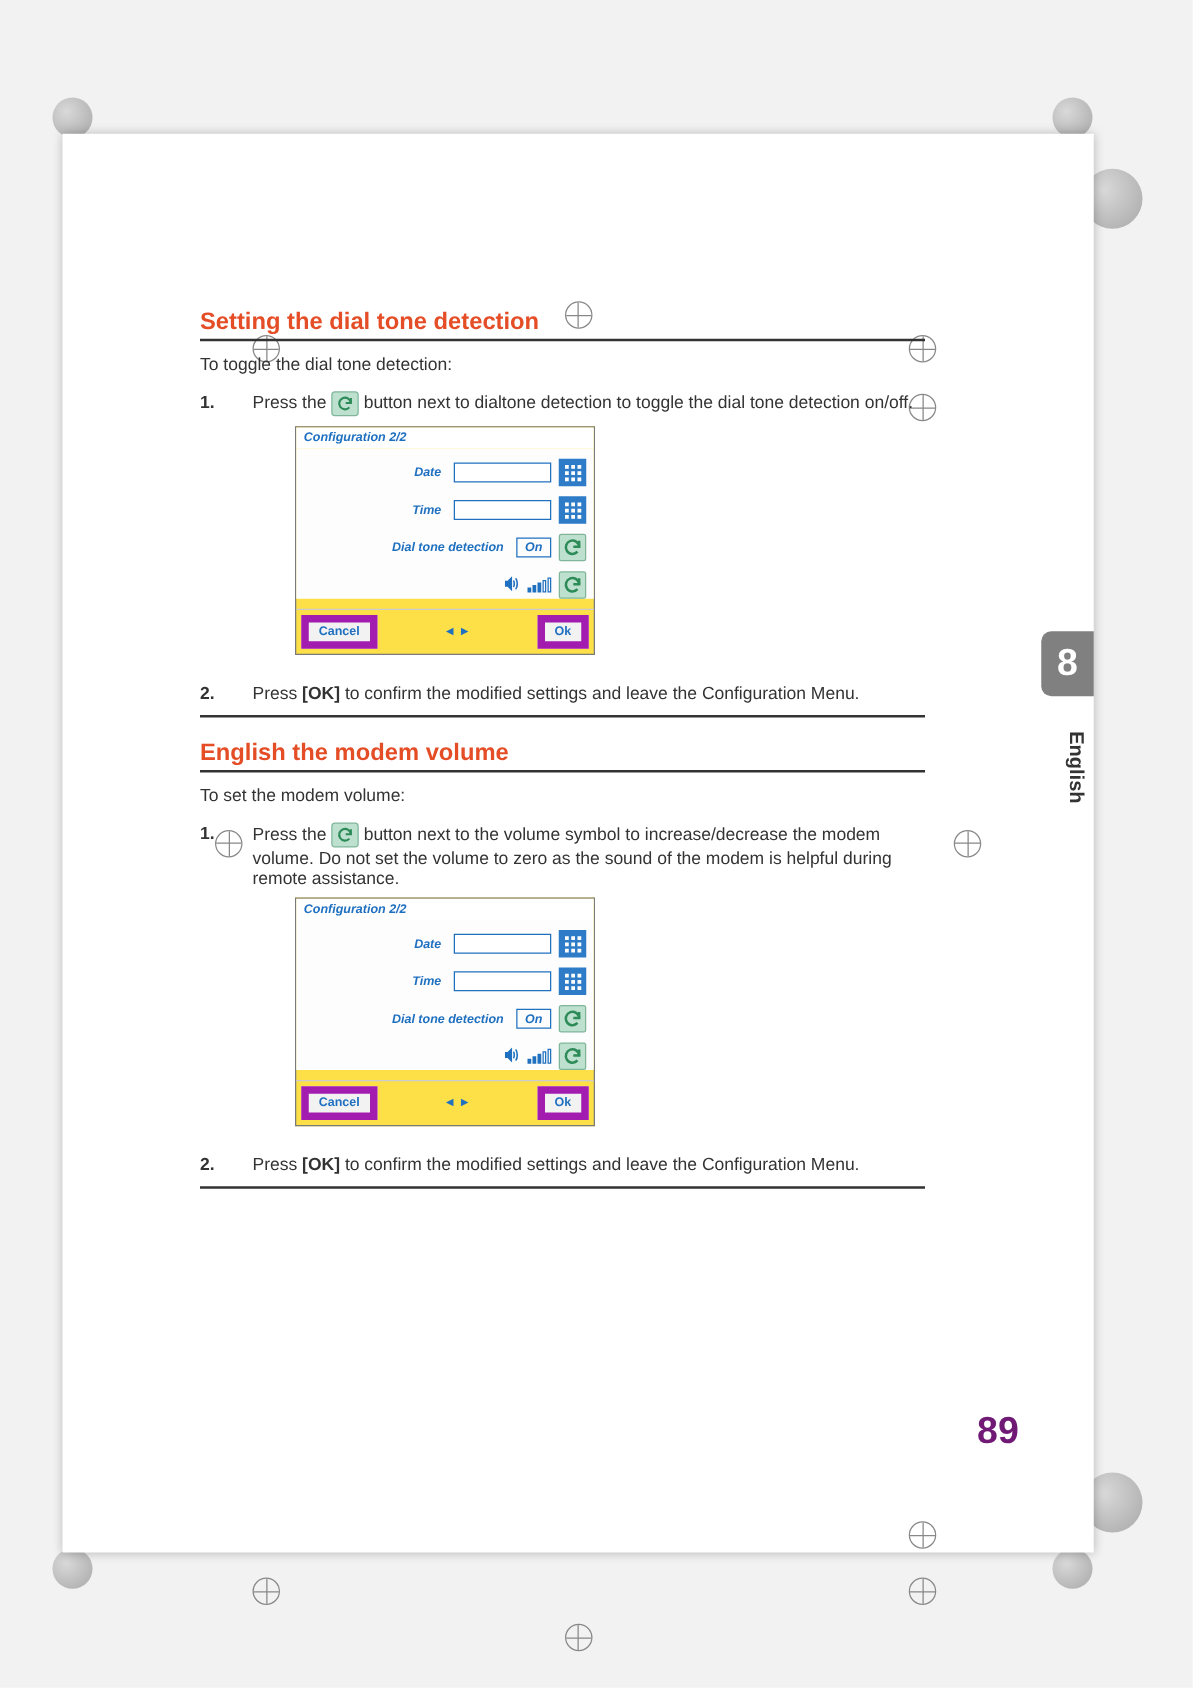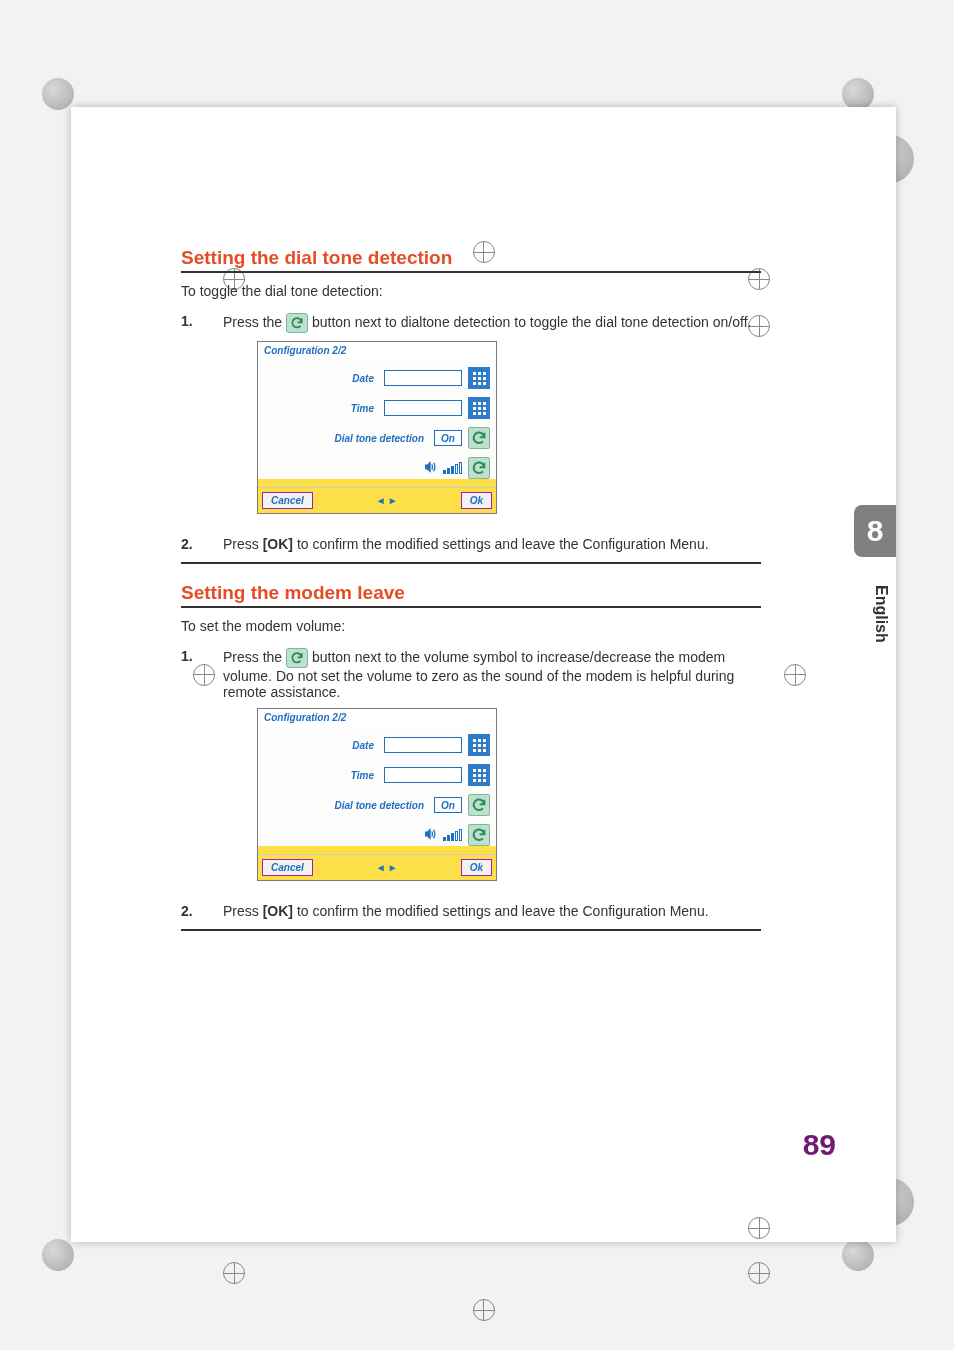--- a/index.html
+++ b/index.html
@@ -7,21 +7,21 @@
     margin: 0; padding: 0;
     width: 954px; height: 1350px;
     background: #f2f2f2;
     font-family: Arial, Helvetica, sans-serif;
     font-size: 14px;
     color: #333;
     position: relative;
   }
   .page {
     position: absolute;
-    left: 71px; top: 107px;
+    left: 50px; top: 107px;
     width: 825px; height: 1135px;
     background: #fff;
     box-shadow: 0 0 8px rgba(0,0,0,.25);
   }
   
   .dot {
     position: absolute; border-radius: 50%;
     background: radial-gradient(circle at 35% 35%, #d9d9d9, #a8a8a8);
   }
   .dot.tl { left: 80px; top: 135px; width: 48px; height: 48px; }
@@ -115,22 +115,22 @@
   .vol-bars .b2 { height:6px; }
   .vol-bars .b3 { height:8px; }
   .vol-bars .b4 { height:10px; border:1px solid #2070c0; background:transparent; }
   .vol-bars .b5 { height:12px; border:1px solid #2070c0; background:transparent; }
 
   .cfg-footer {
     display:flex; justify-content:space-between; align-items:center;
     border-top:1px solid #ccc; padding: 4px 4px;
   }
   .cfg-footer .fbtn {
-    color:#2070c0; font-style:italic; font-size:10px; font-weight:bold;
-    border:1px solid #a21caf; background:#f2f2f2; padding:2px 8px;
+    color:#2070c0; font-size:10px; font-weight:bold;
+    border:6px solid #a21caf; background:#f2f2f2; padding:2px 8px;
   }
   .pager { display:flex; gap:2px; color:#2070c0; padding:0 8px; }
   .pager span { font-size:10px; }
 
   
   .side-tab {
     position:absolute; right:0; top:398px;
     width:42px; height:52px; background:#808080; color:#fff;
     display:flex; align-items:center; justify-content:center;
     border-radius:8px 0 0 8px; font-size:30px; font-weight:bold;
@@ -271,21 +271,21 @@
     </div>
 
     <div class="step-row">
       <div class="step-num">2.</div>
       <div class="step-body">
         <span>Press </span><b>[OK]</b><span> to confirm the modified settings and leave the Configuration Menu.</span>
       </div>
     </div>
     <div class="rule" style="margin-top:6px;"></div>
 
-    <h3 class="section-heading" style="margin-top:18px;">Setting the modem leave</h3>
+    <h3 class="section-heading" style="margin-top:18px;">English the modem volume</h3>
     <div class="rule"></div>
     <p class="intro">To set the modem volume:</p>
 
     <div class="step-row">
       <div class="step-num">1.</div>
       <div class="step-body">
         <span>Press the </span><span class="icon-btn">
           <svg viewBox="0 0 24 24" fill="none" stroke="#2d8b58" stroke-width="3">
               <path d="M20 11a8 8 0 10-2 6"></path>
               <path d="M20 4v7h-7"></path>

